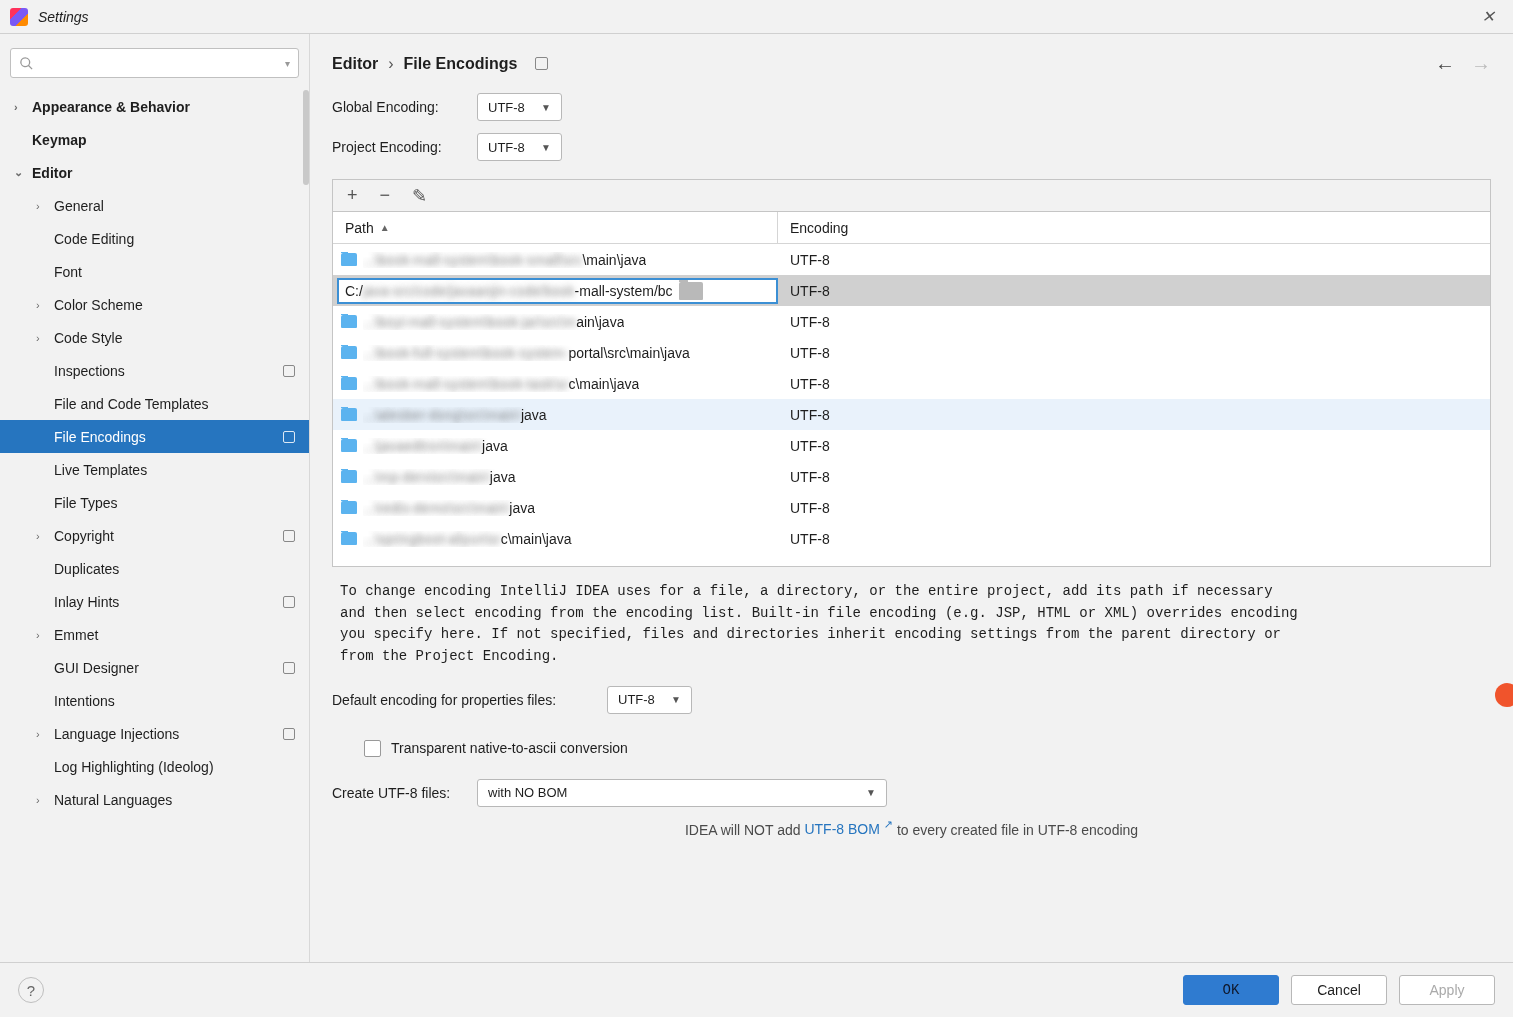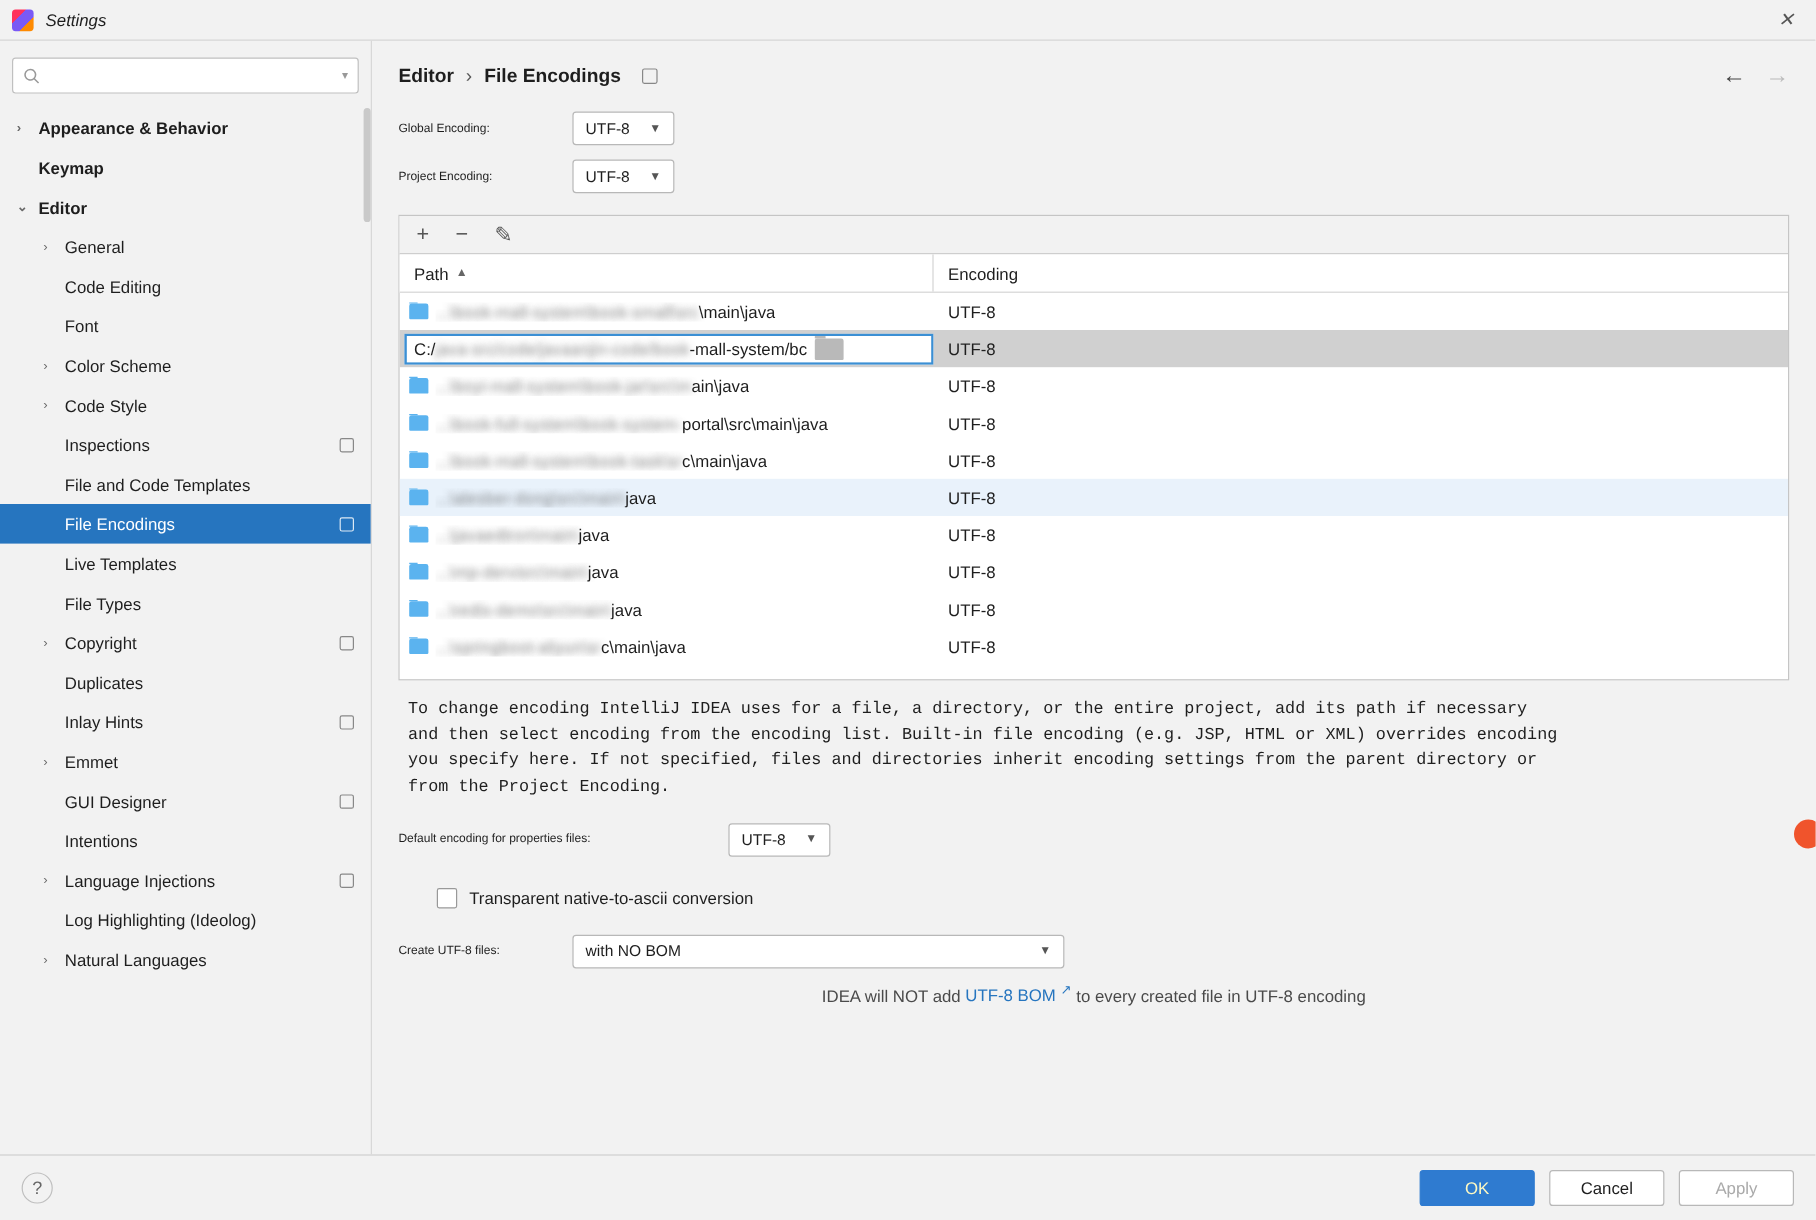--- a/index.html
+++ b/index.html
@@ -130,21 +130,21 @@
 .nav-arrows .back { color: #444; cursor: pointer; }
 .nav-arrows .fwd { color: #bbb; }
 
 .form-row {
   display: flex;
   align-items: center;
   margin-bottom: 12px;
 }
 .form-row label {
   width: 145px;
-  font-size: 10px;
+  font-size: 14px;
 }
 .combo {
   background: #fff;
   border: 1px solid #b8b8b8;
   border-radius: 3px;
   height: 28px;
   display: inline-flex;
   align-items: center;
   padding: 0 10px;
   min-width: 85px;
@@ -327,21 +327,21 @@
   min-width: 96px;
   border-radius: 3px;
   border: 1px solid #b8b8b8;
   background: #fff;
   font-size: 14px;
   cursor: pointer;
   display: flex;
   align-items: center;
   justify-content: center;
 }
-.btn.primary { background: #2f7bd0; color: #fef9c3; border-color: #2f7bd0; }
+.btn.primary { background: #2f7bd0; color: #0f172a; border-color: #2f7bd0; font-family: Liberation Mono, monospace; }
 .btn.disabled { color: #aaa; cursor: default; }
 
 .corner-badge {
   position: absolute;
   right: -6px;
   bottom: 310px;
   width: 24px; height: 24px;
   background: #f0542c;
   border-radius: 50%;
 }

